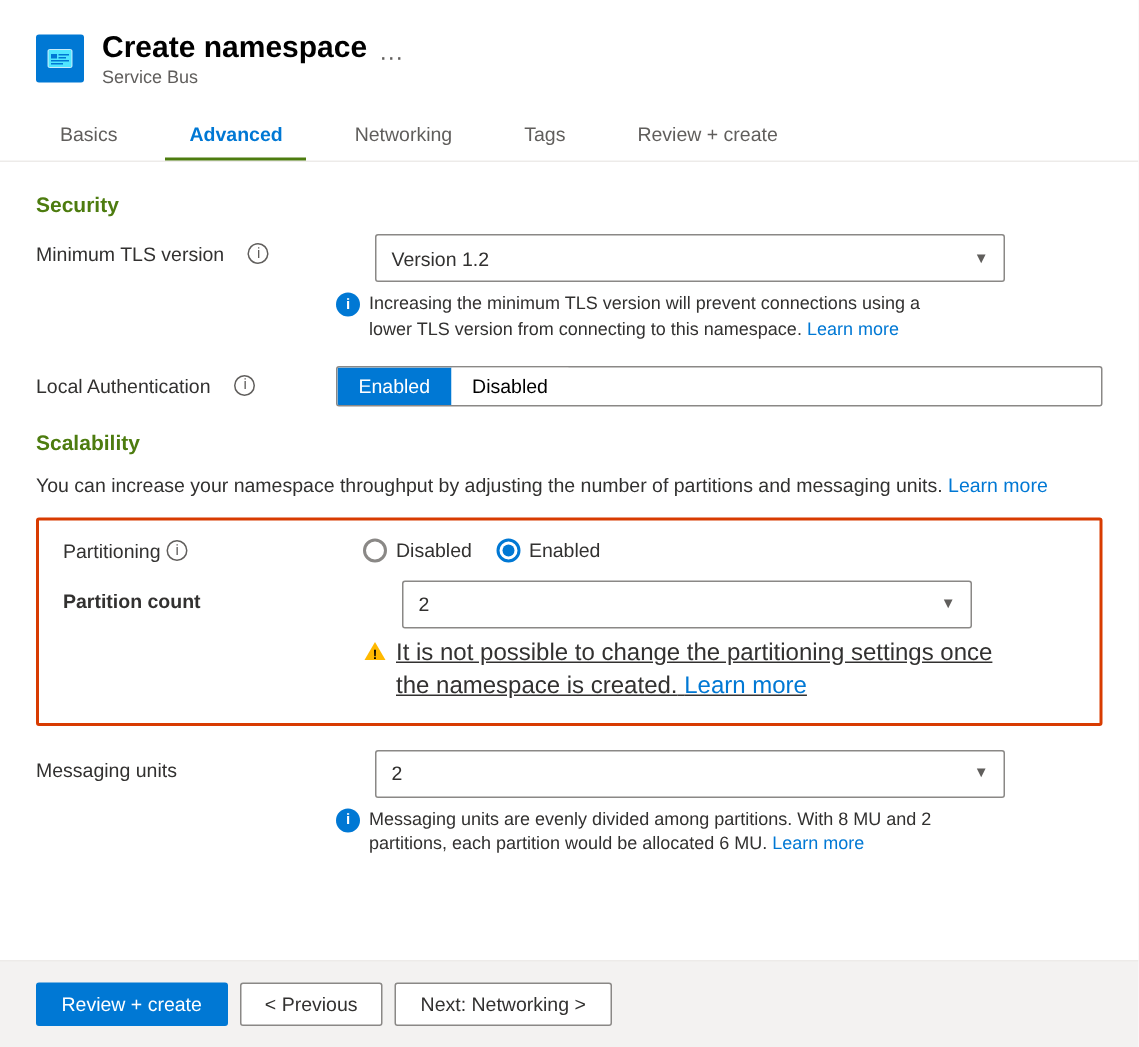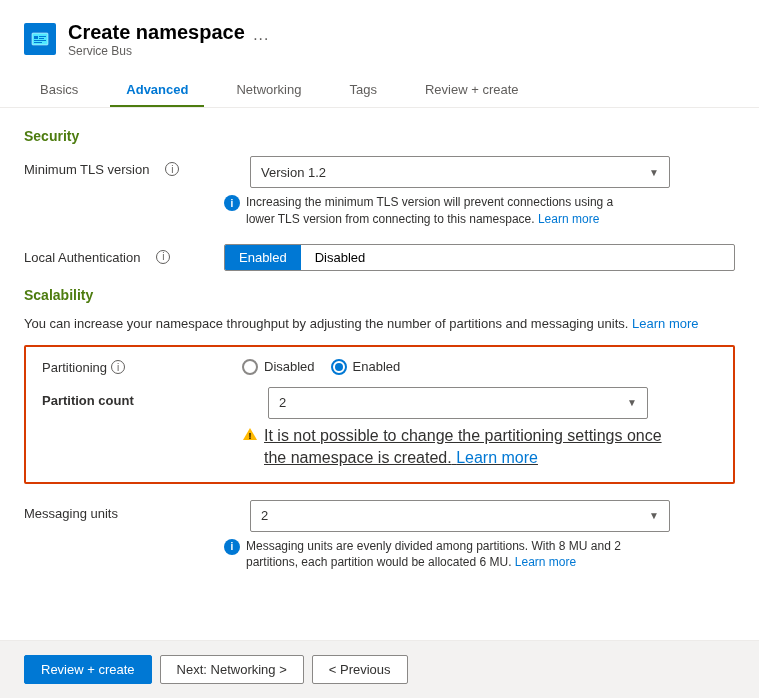--- a/index.html
+++ b/index.html
@@ -437,15 +437,15 @@
             <span>Messaging units are evenly divided among partitions. With 8 MU and 2 partitions, each partition would be allocated 6 MU.</span> <a href="#">Learn more</a>
           </div>
         </div>
       </div>
     </div>
   </div>
 </div>
 
 <div class="footer">
   <button class="btn-primary">Review + create</button>
+  <button class="btn-secondary">&lt; Previous</button>
   <button class="btn-secondary">Next: Networking &gt;</button>
-  <button class="btn-secondary">&lt; Previous</button>
 </div>
 
 </body></html>

